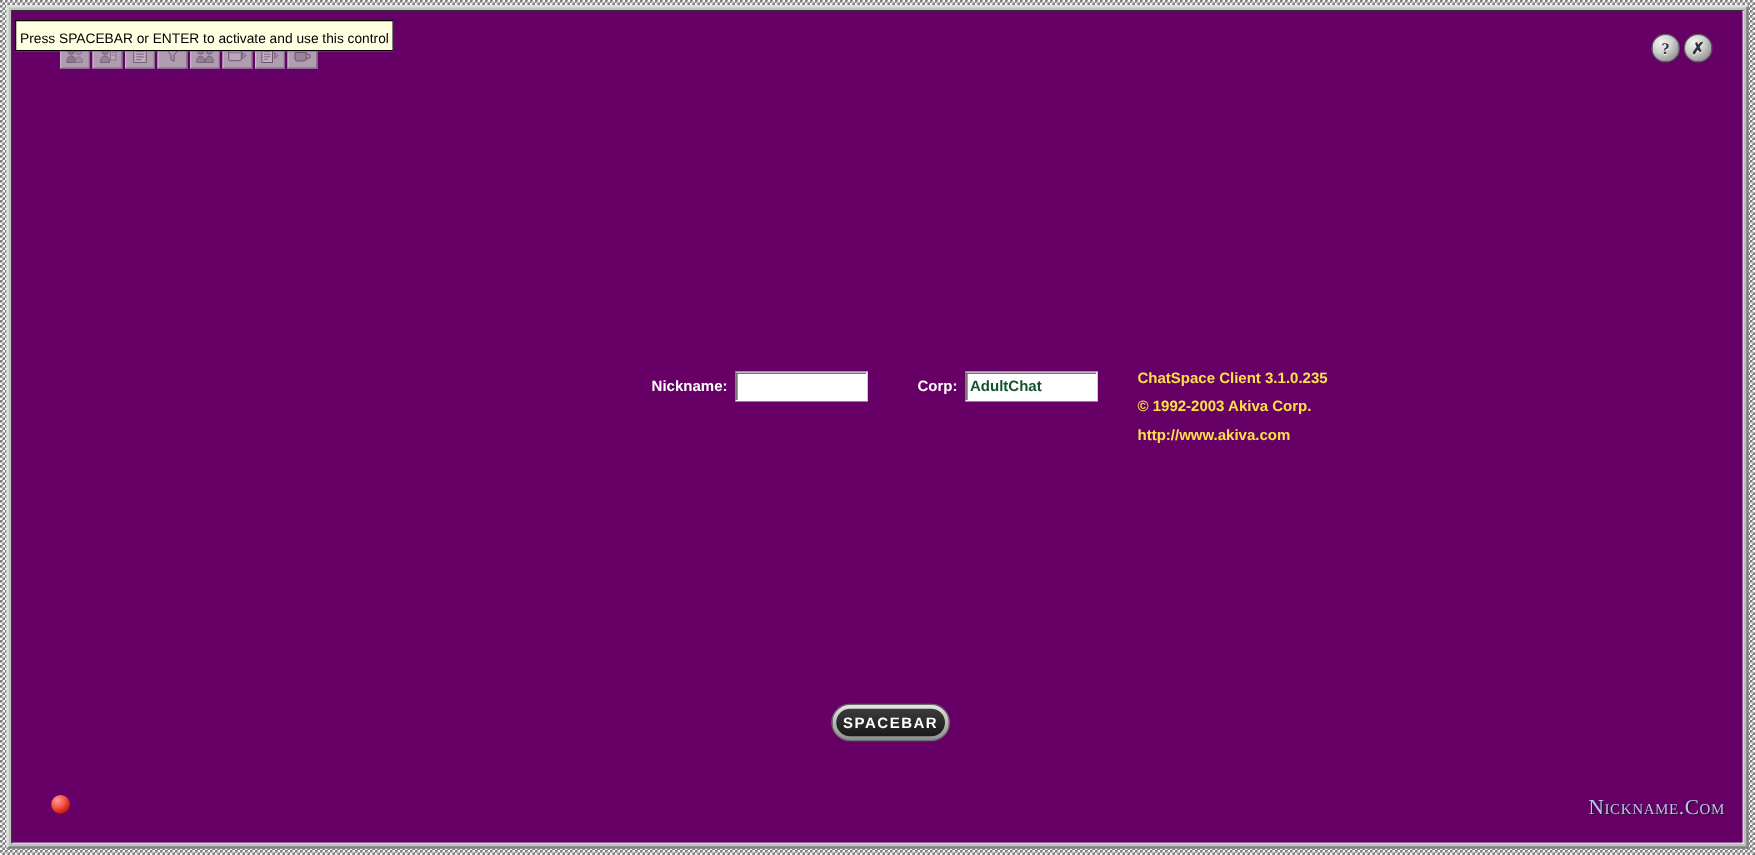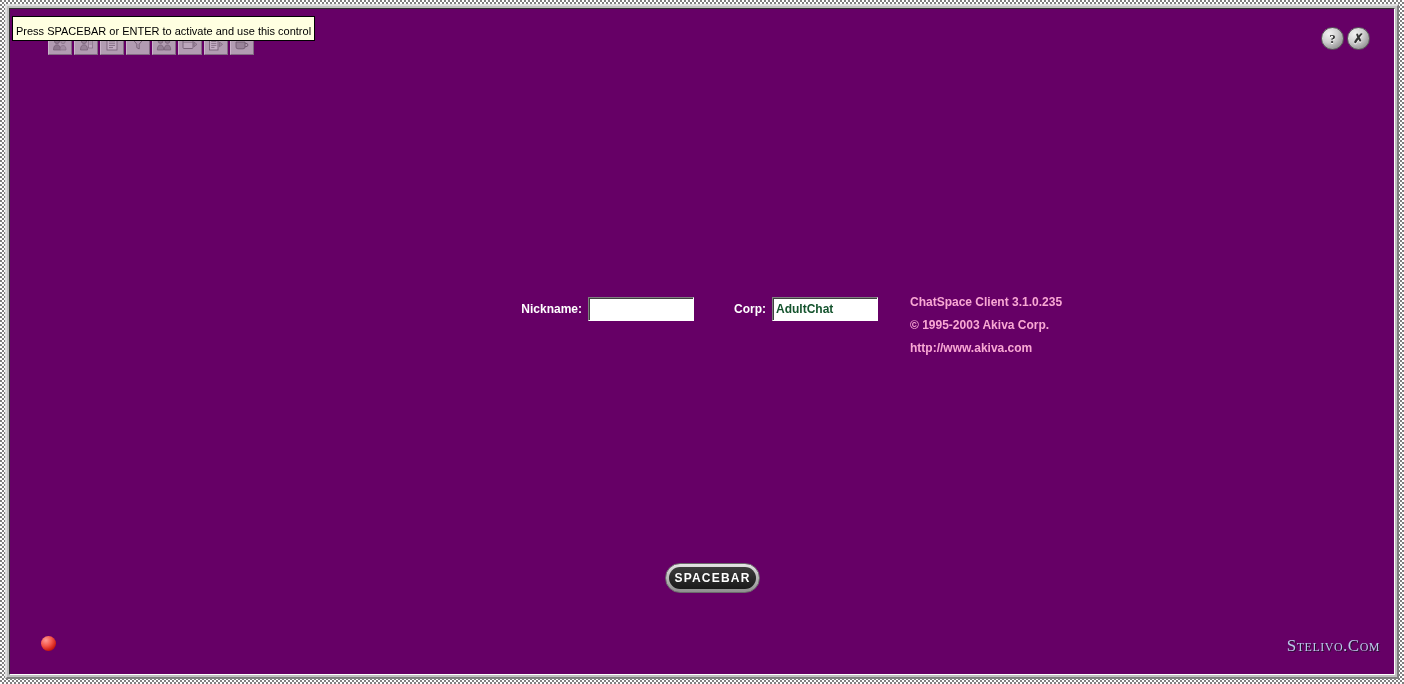--- a/index.html
+++ b/index.html
@@ -174,21 +174,21 @@
   }
 
   
   #version-info {
     margin-left: 32px;
     margin-top: -6px;
     display: flex;
     flex-direction: column;
   }
   .version-line {
-    color: #f9a8d4;
+    color: #fde047;
     font-size: 12px;
     font-weight: bold;
     line-height: 23px;
     white-space: nowrap;
   }
 
   
   #connect-button {
     position: absolute;
     left: 655px;
@@ -354,29 +354,29 @@
               <input class="field-input" type="text" value="" style="">
             </div>
             <div class="field-row">
               <div class="field-label">Corp:</div>
               <input class="field-input" type="text" value="AdultChat" style="">
             </div>
           </div>
 
           <div id="version-info">
             <div class="version-line">ChatSpace Client 3.1.0.235</div>
-            <div class="version-line">© 1995-2003 Akiva Corp.</div>
+            <div class="version-line">© 1992-2003 Akiva Corp.</div>
             <div class="version-line">http://www.akiva.com</div>
           </div>
         </div>
 
         <div id="connect-button">
           <div id="connect-inner">SPACEBAR</div>
         </div>
 
         <div id="status-ball"></div>
 
-        <div id="watermark">Stelivo.Com</div>
+        <div id="watermark">Nickname.Com</div>
 
       </div>
     </div>
   </div>
 </div>
 
 </body></html>

